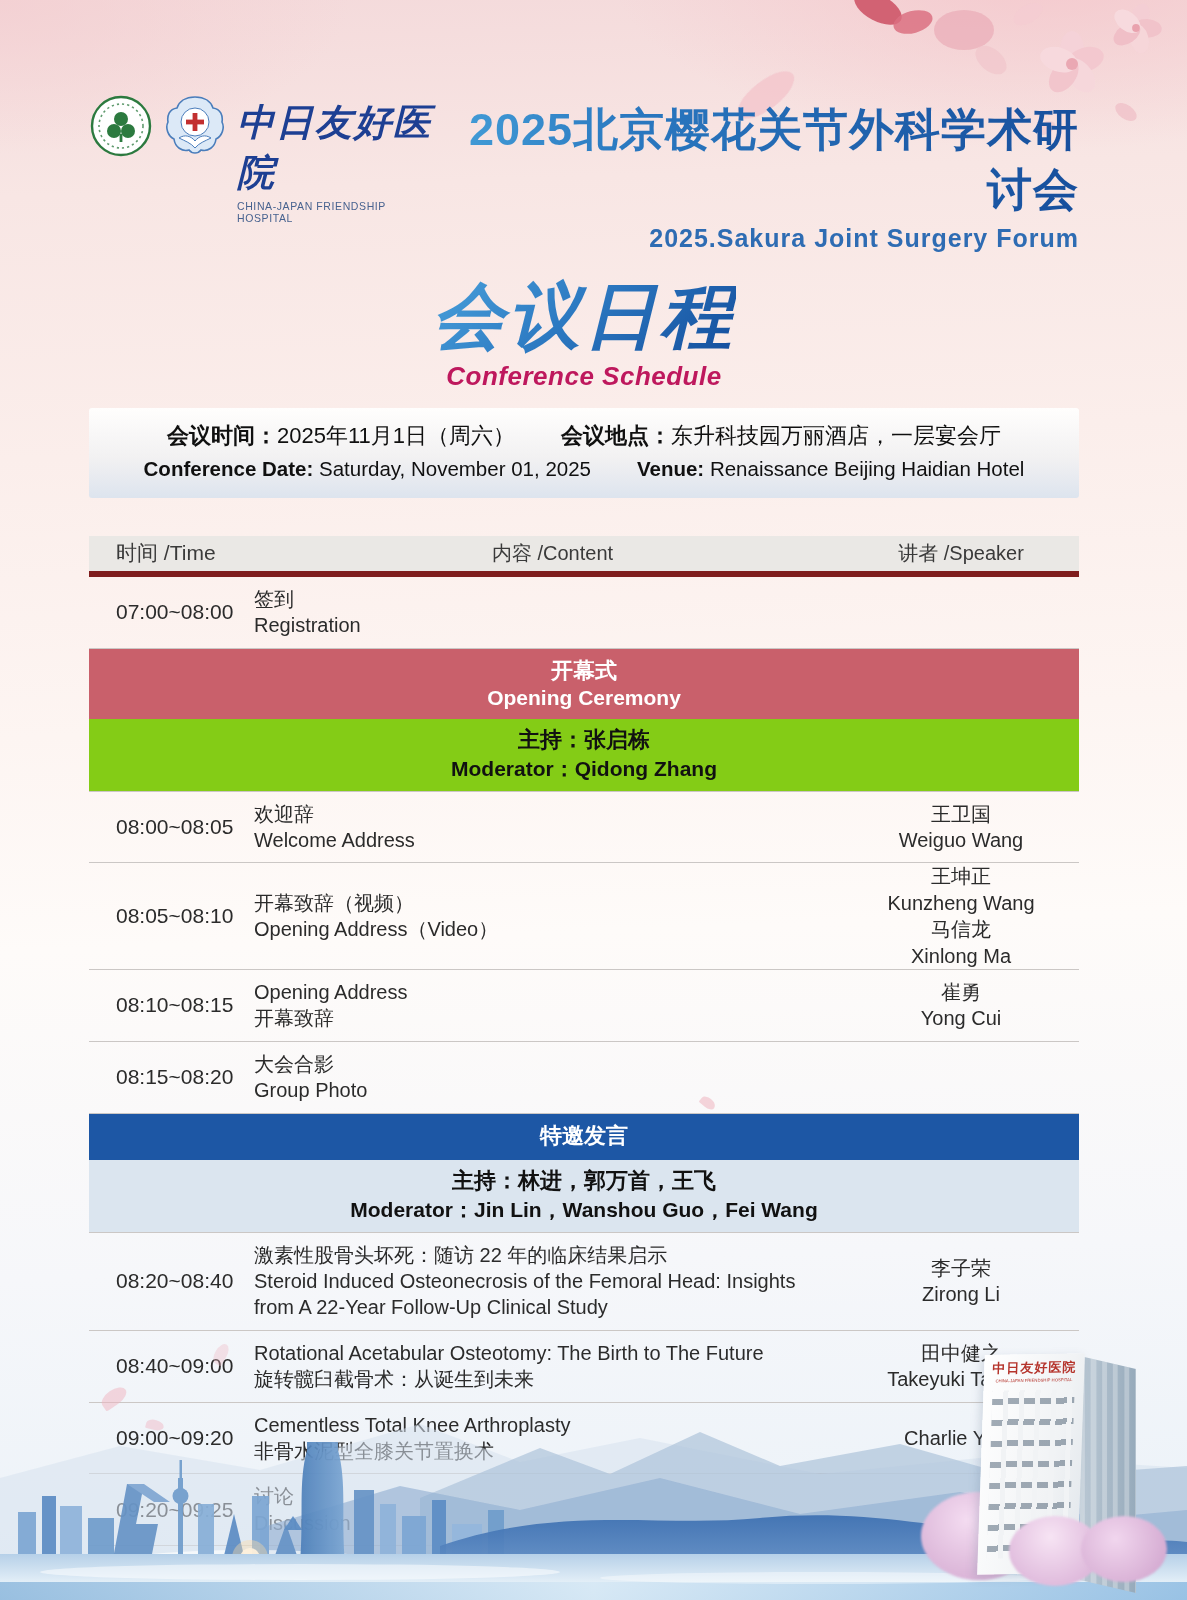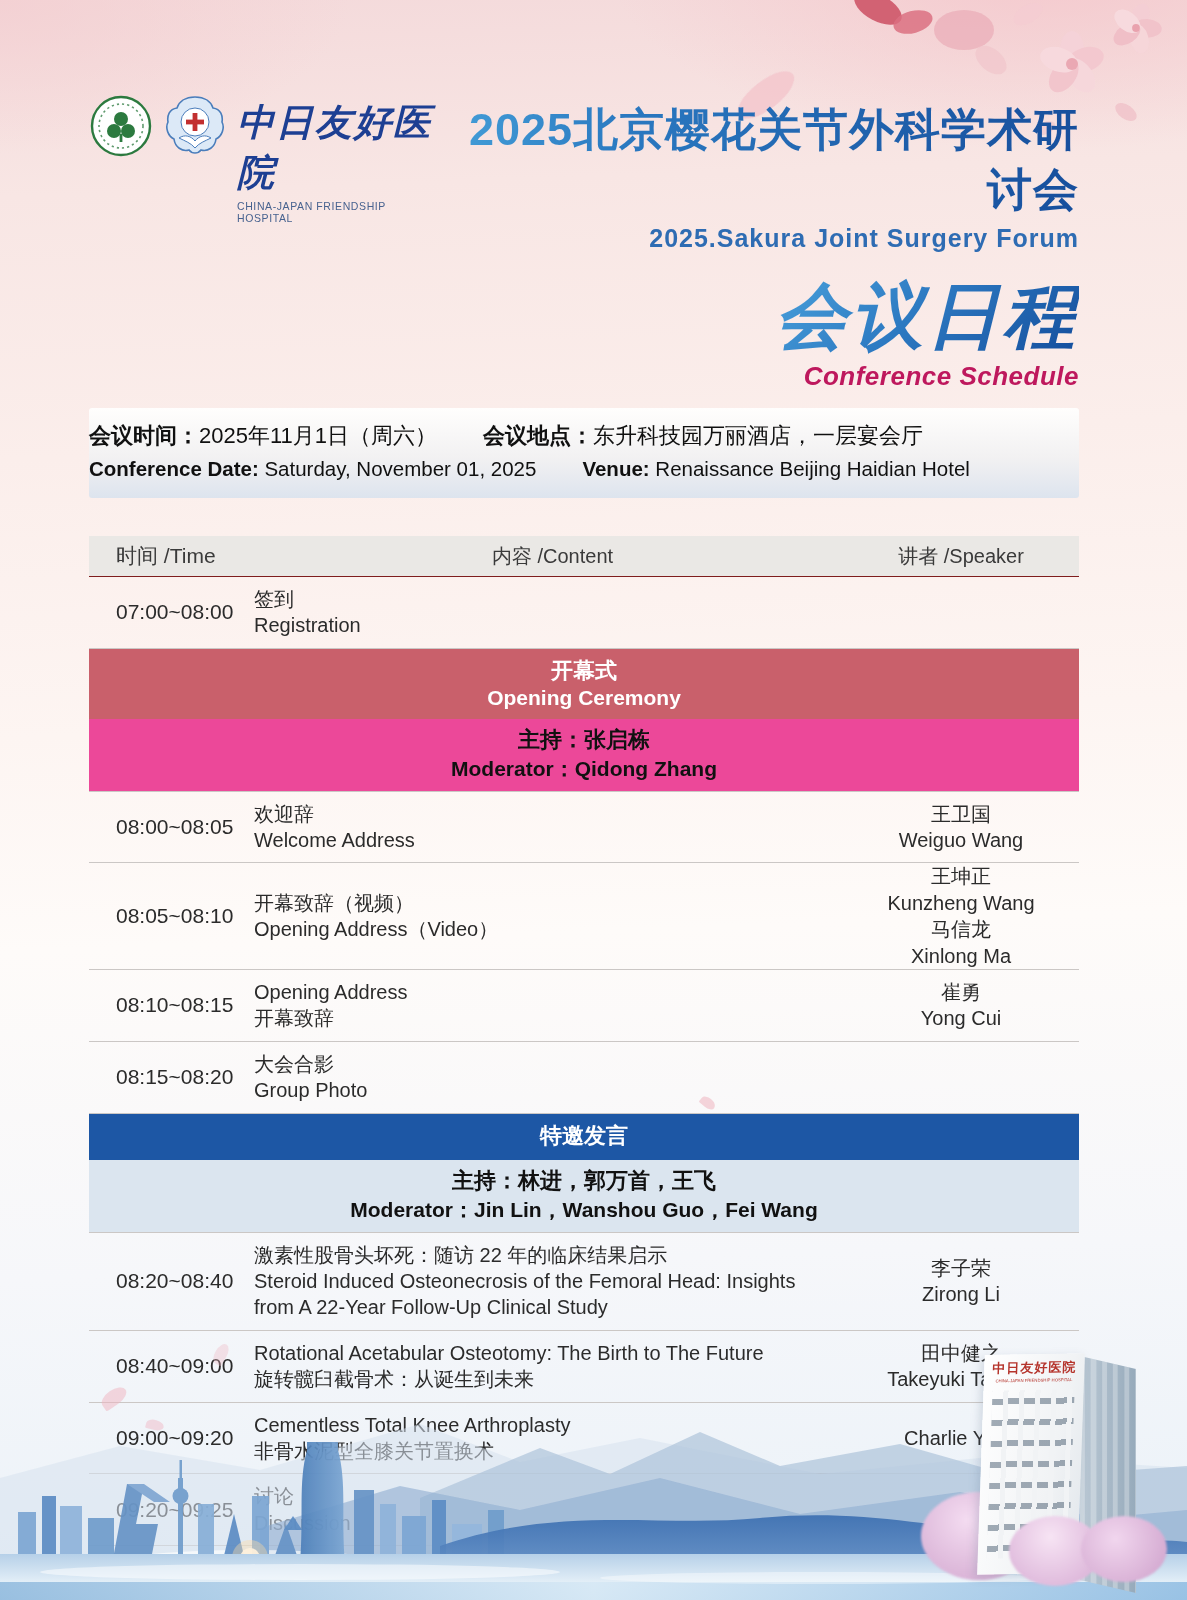--- a/index.html
+++ b/index.html
@@ -25,64 +25,64 @@
   .titles { text-align:right; padding-top:6px; }
   .title-cn {
     font-size:45px; font-weight:900; letter-spacing:1px;
     background:linear-gradient(90deg,#45a0d9 0%,#2a78c0 30%,#174f9d 100%);
     -webkit-background-clip:text; background-clip:text; color:transparent;
     text-shadow:none;
   }
   .title-en { font-size:25px; font-weight:bold; color:#2e6cb3; letter-spacing:1px; margin-top:4px; }
 
   
-  .sched-title { text-align:right; margin-top:16px; }
+  .sched-title { text-align:center; margin-top:16px; }
   .st-cn {
     display:inline-block; font-size:72px; font-weight:900; font-style:italic; letter-spacing:4px;
     background:linear-gradient(135deg,#4aa2dc 0%,#2d7ac2 45%,#134c9b 100%);
     -webkit-background-clip:text; background-clip:text; color:transparent;
   }
   .st-en { font-size:26px; font-weight:bold; font-style:italic; color:#be185d; margin-top:-4px; letter-spacing:.5px; }
 
   
   .info-bar {
-    margin-top:16px; padding:11px 0 13px; border-radius:3px;
+    margin-top:16px; padding:11px 0 13px; text-align:center; border-radius:3px;
     background:linear-gradient(180deg,#fffefd 0%,#f2f1f2 55%,#dde4ee 100%);
   }
   .info-line { font-size:22px; line-height:1.55; color:#101010; }
   .info-line .b { font-weight:bold; }
   .info-line.en { font-size:20.5px; }
   .gap { display:inline-block; width:46px; }
 
   
   .sched-table { margin-top:38px; }
   .t-head {
     display:flex; align-items:center; min-height:41px;
     background:#eae8e5; color:#3a3a3a; font-size:20px;
-    border-bottom:1px solid #7f1d1d;
+    border-bottom:6px solid #7f1d1d;
   }
   .t-row { display:flex; align-items:center; border-bottom:1px solid #cbc7c5; }
   .c-time { width:165px; padding-left:27px; font-size:21px; flex-shrink:0; }
   .c-content { flex:1; padding:9px 18px 9px 0; font-size:20px; line-height:1.32; }
   .c-content span, .c-speaker span { display:block; }
   .c-speaker { width:228px; flex-shrink:0; text-align:center; font-size:20px; line-height:1.32; padding-right:8px; }
   .t-head .c-content { text-align:center; padding:0; }
   .t-head .c-speaker { text-align:center; }
   .r-std { min-height:62px; }
   .r-tall { min-height:104px; }
   .r-mid { min-height:86px; }
   .banner { display:block; text-align:center; color:#fff; font-weight:bold; padding:7px 0 9px; border-bottom:none; }
   .banner .l1 { font-size:22px; display:block; }
   .banner .l2 { font-size:21px; display:block; }
   .banner-red { background:#c9606b; }
   .banner-blue { background:#1d57a5; }
   .mod { display:block; text-align:center; font-weight:bold; color:#111; padding:6px 0 8px; border-bottom:1px solid #cbc7c5; }
   .mod .l1 { font-size:22px; display:block; }
   .mod .l2 { font-size:21px; display:block; }
-  .mod-pink { background:#ec4899; }
+  .mod-pink { background:#84cc16; }
   .mod-blue { background:#dbe5ef; }
 
   
   .blossom-top { position:absolute; top:0; right:0; width:440px; height:160px; pointer-events:none; }
 
   
   .petal { position:absolute; background:#efb4c0; border-radius:60% 60% 60% 10%; opacity:.55; }
 
   
   .footer-scene { position:absolute; left:0; bottom:0; width:1187px; height:272px; }

